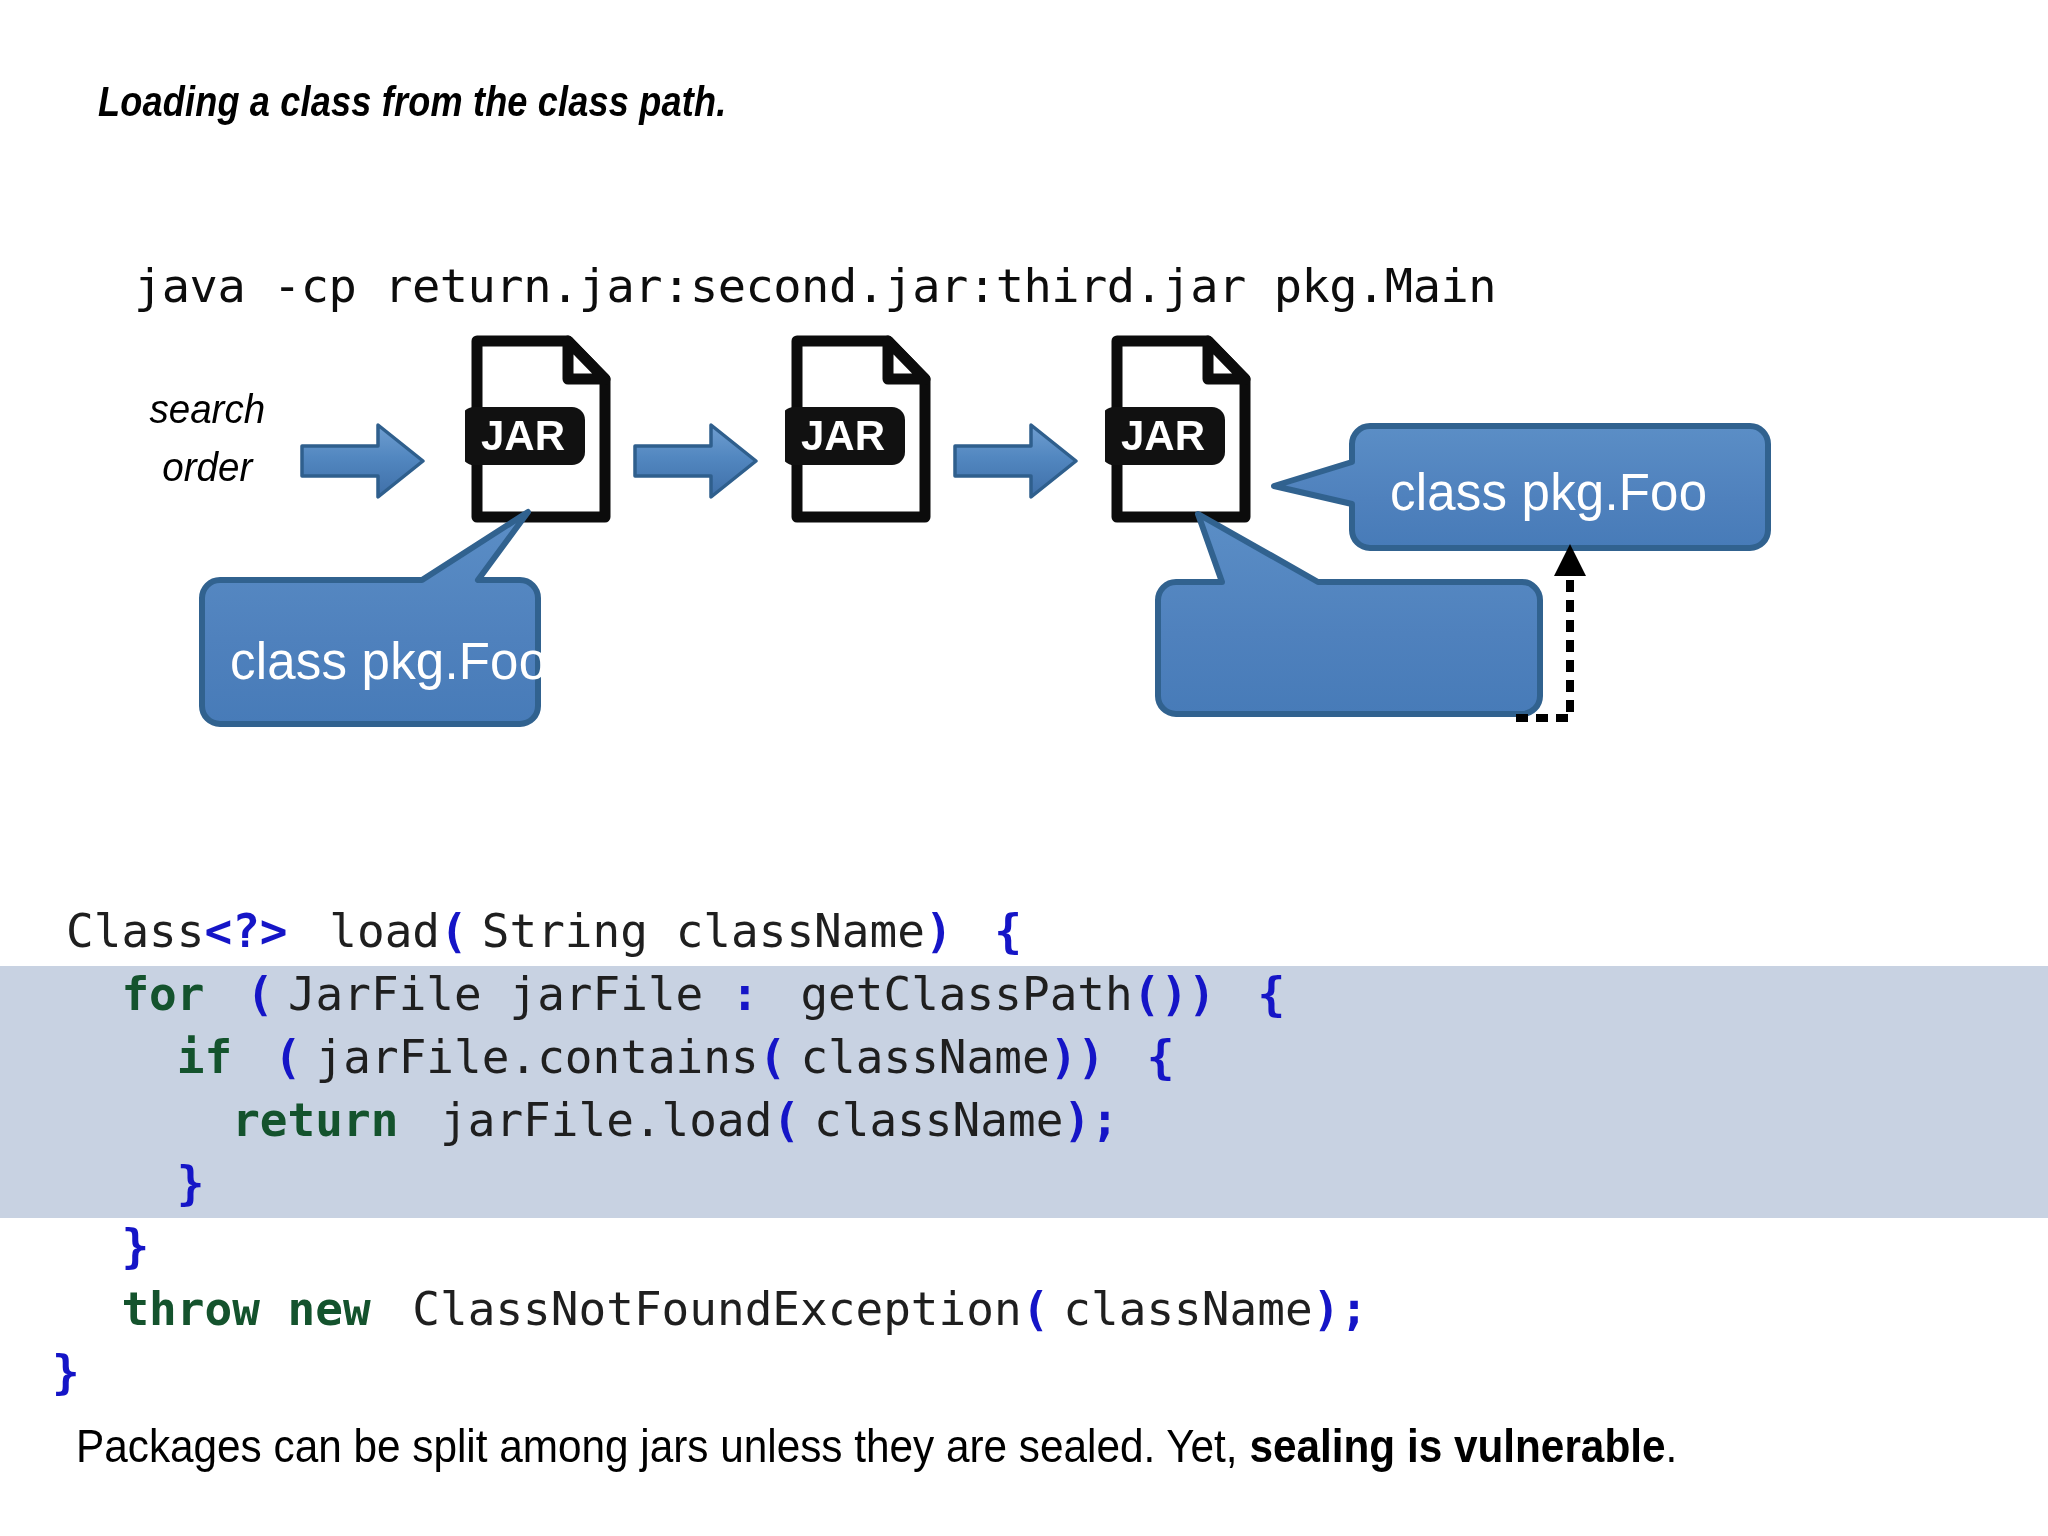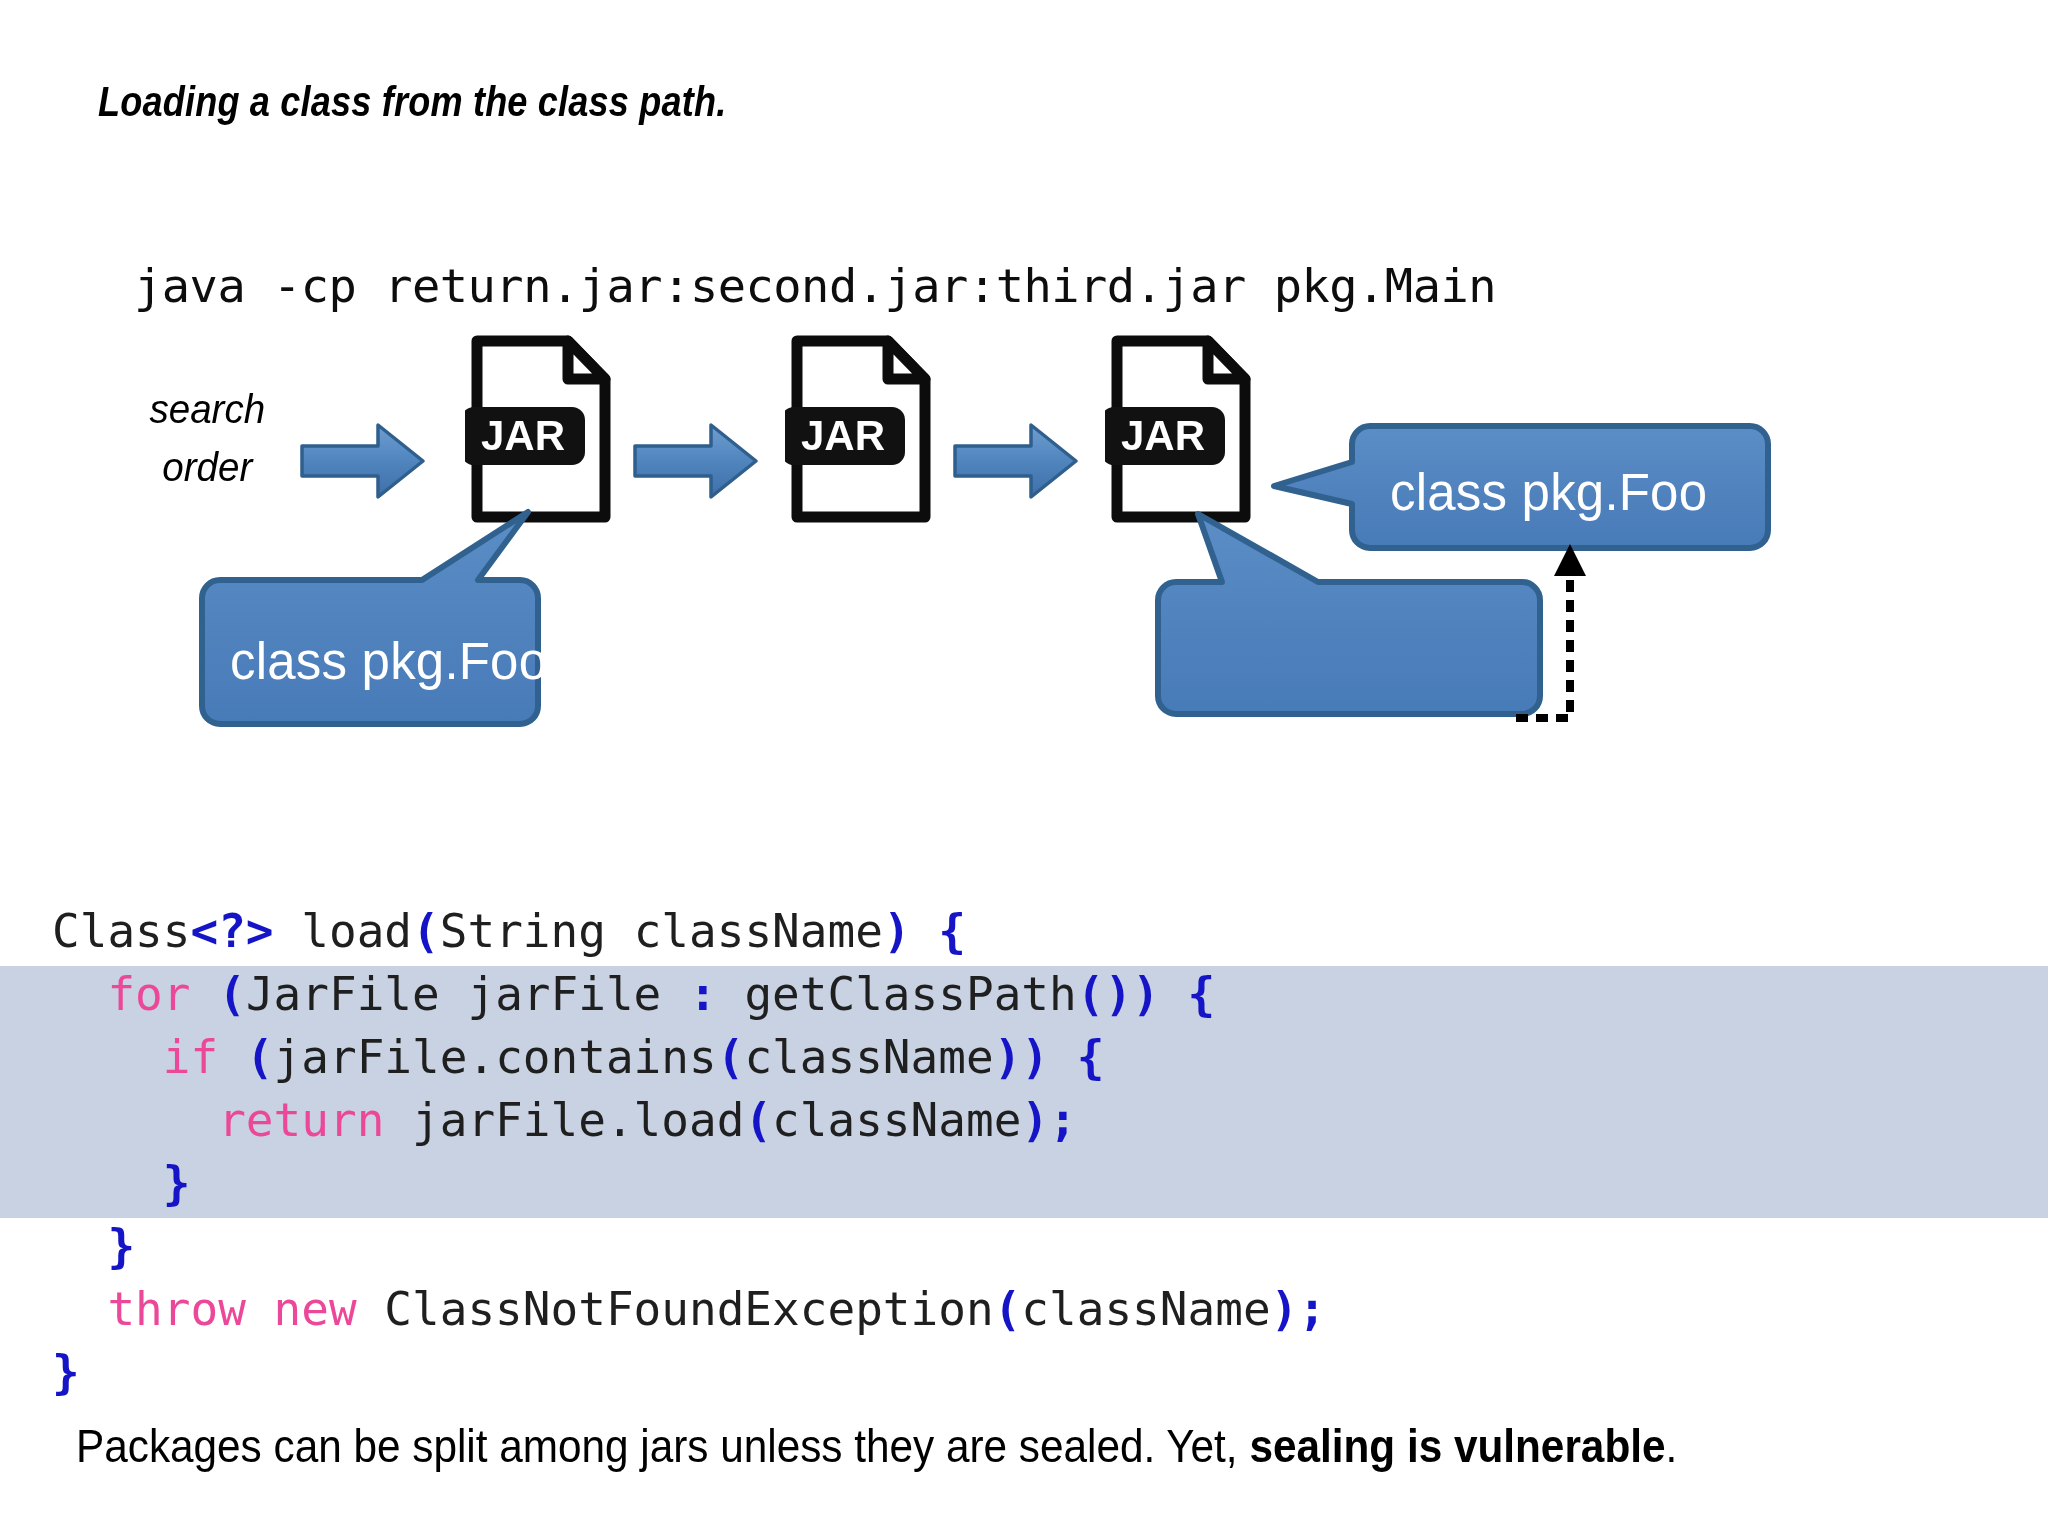--- a/index.html
+++ b/index.html
@@ -130,28 +130,28 @@
   }
   .code-lines {
     position: absolute;
     left: 52px;
     top: 0;
     white-space: pre;
     color: #1a1a1a;
   }
   .code-lines .line { height: 63px; }
   .kw {
-    color: #ec4899;
-    font-weight: normal;
+    color: #14532d;
+    font-weight: bold;
   }
   .pn {
     color: #1515c7;
     font-weight: bold;
   }
-  .id { color: #1f1f1f; }
+  .id { color: #1f1f1f; margin-left: 14px; }
 
   
   .caption {
     position: absolute;
     left: 76px;
     top: 1418px;
     font-family: "Liberation Sans", sans-serif;
     font-size: 47px;
     color: #000000;
     white-space: nowrap;

